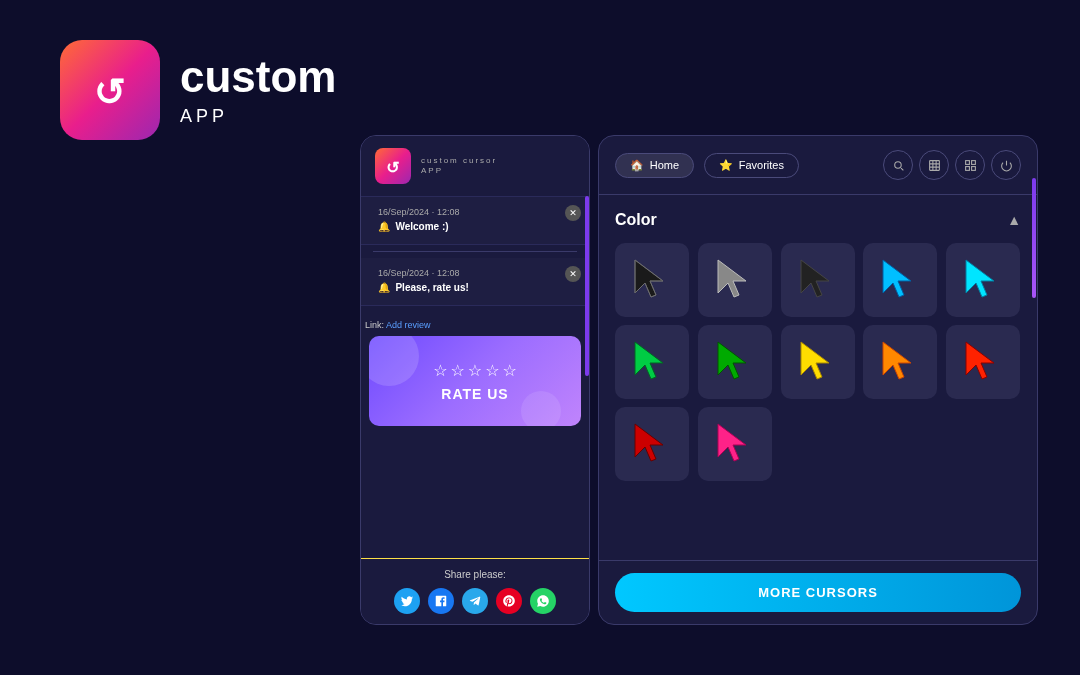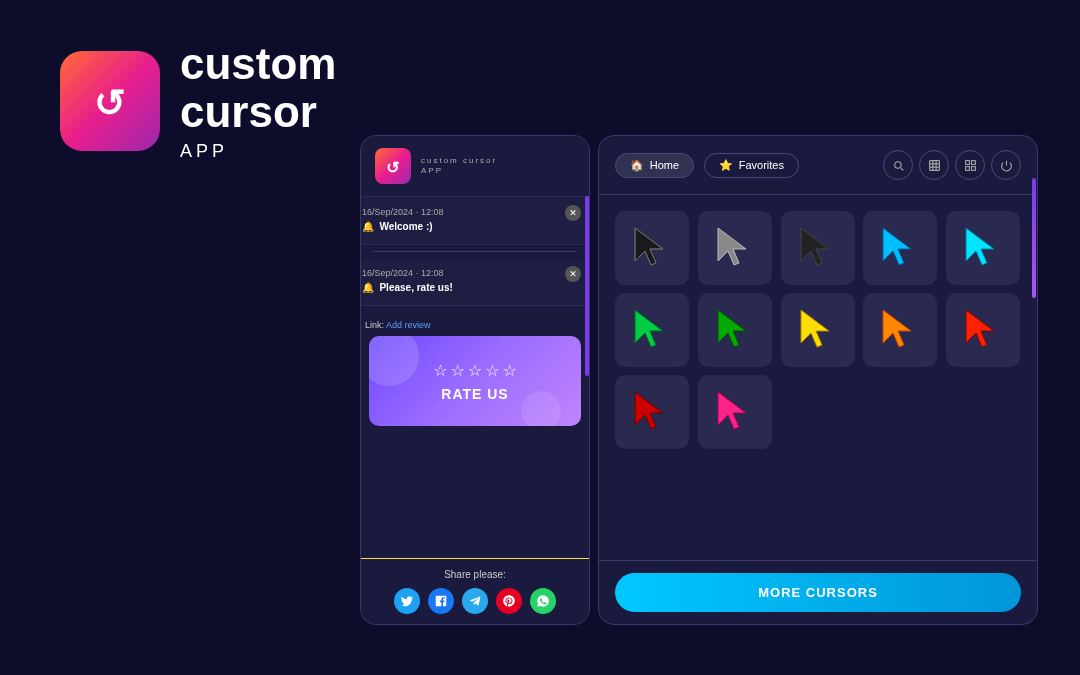--- a/index.html
+++ b/index.html
@@ -97,21 +97,21 @@
     .phone-body {
       flex: 1;
       overflow: hidden;
       padding: 0;
       position: relative;
     }
 
     .notification-card {
       background: #1e1e42;
       border-bottom: 1px solid #2a2a5a;
-      padding: 10px 1px;
+      padding: 10px 17px;
       position: relative;
     }
     .notif-time {
       color: #aaa;
       font-size: 9px;
       margin-bottom: 4px;
     }
     .notif-title {
       color: white;
       font-size: 10px;
@@ -391,21 +391,20 @@
 <div class="branding">
   <div class="app-icon">
     <svg width="60" height="60" viewBox="0 0 60 60">
       <circle cx="30" cy="30" r="28" fill="none"></circle>
       <text x="50%" y="58%" dominant-baseline="middle" text-anchor="middle" font-size="38" fill="white" font-weight="bold">↺</text>
     </svg>
   </div>
   <div>
     <div class="app-title">
       <span>custom</span><br>
-      <span>cursor</span>
     </div>
     <div class="app-subtitle">APP</div>
   </div>
 </div>
 
 <div class="phone-panel">
 
   <div class="phone-header">
     <div class="phone-app-icon">
       <svg width="22" height="22" viewBox="0 0 22 22">
@@ -527,20 +526,24 @@
       <button class="tool-btn">
         <svg width="13" height="13" viewBox="0 0 24 24" stroke="#aaa" stroke-width="2" fill="none">
             <path d="M12 3v9"></path>
             <path d="M18.36 6.64a9 9 0 1 1-12.73 0"></path>
           </svg>
       </button>
     </div>
   </div>
 
   <div class="cursor-grid-section">
+    <div class="section-header">
+      <span class="section-title">Color</span>
+      <span class="section-collapse">▲</span>
+    </div>
 
     <div class="cursor-grid">
 
       <div class="cursor-cell">
         <svg width="50" height="50" viewBox="0 0 50 50">
           <polygon points="8,5 8,38 18,28 24,42 29,40 23,26 36,26" fill="#1a1a1a" stroke="#888" stroke-width="1"></polygon>
           <polygon points="8,5 8,38 18,28 24,42 29,40 23,26 36,26" fill="none" stroke="#555" stroke-width="0.5"></polygon>
         </svg>
       </div>
       <div class="cursor-cell">

